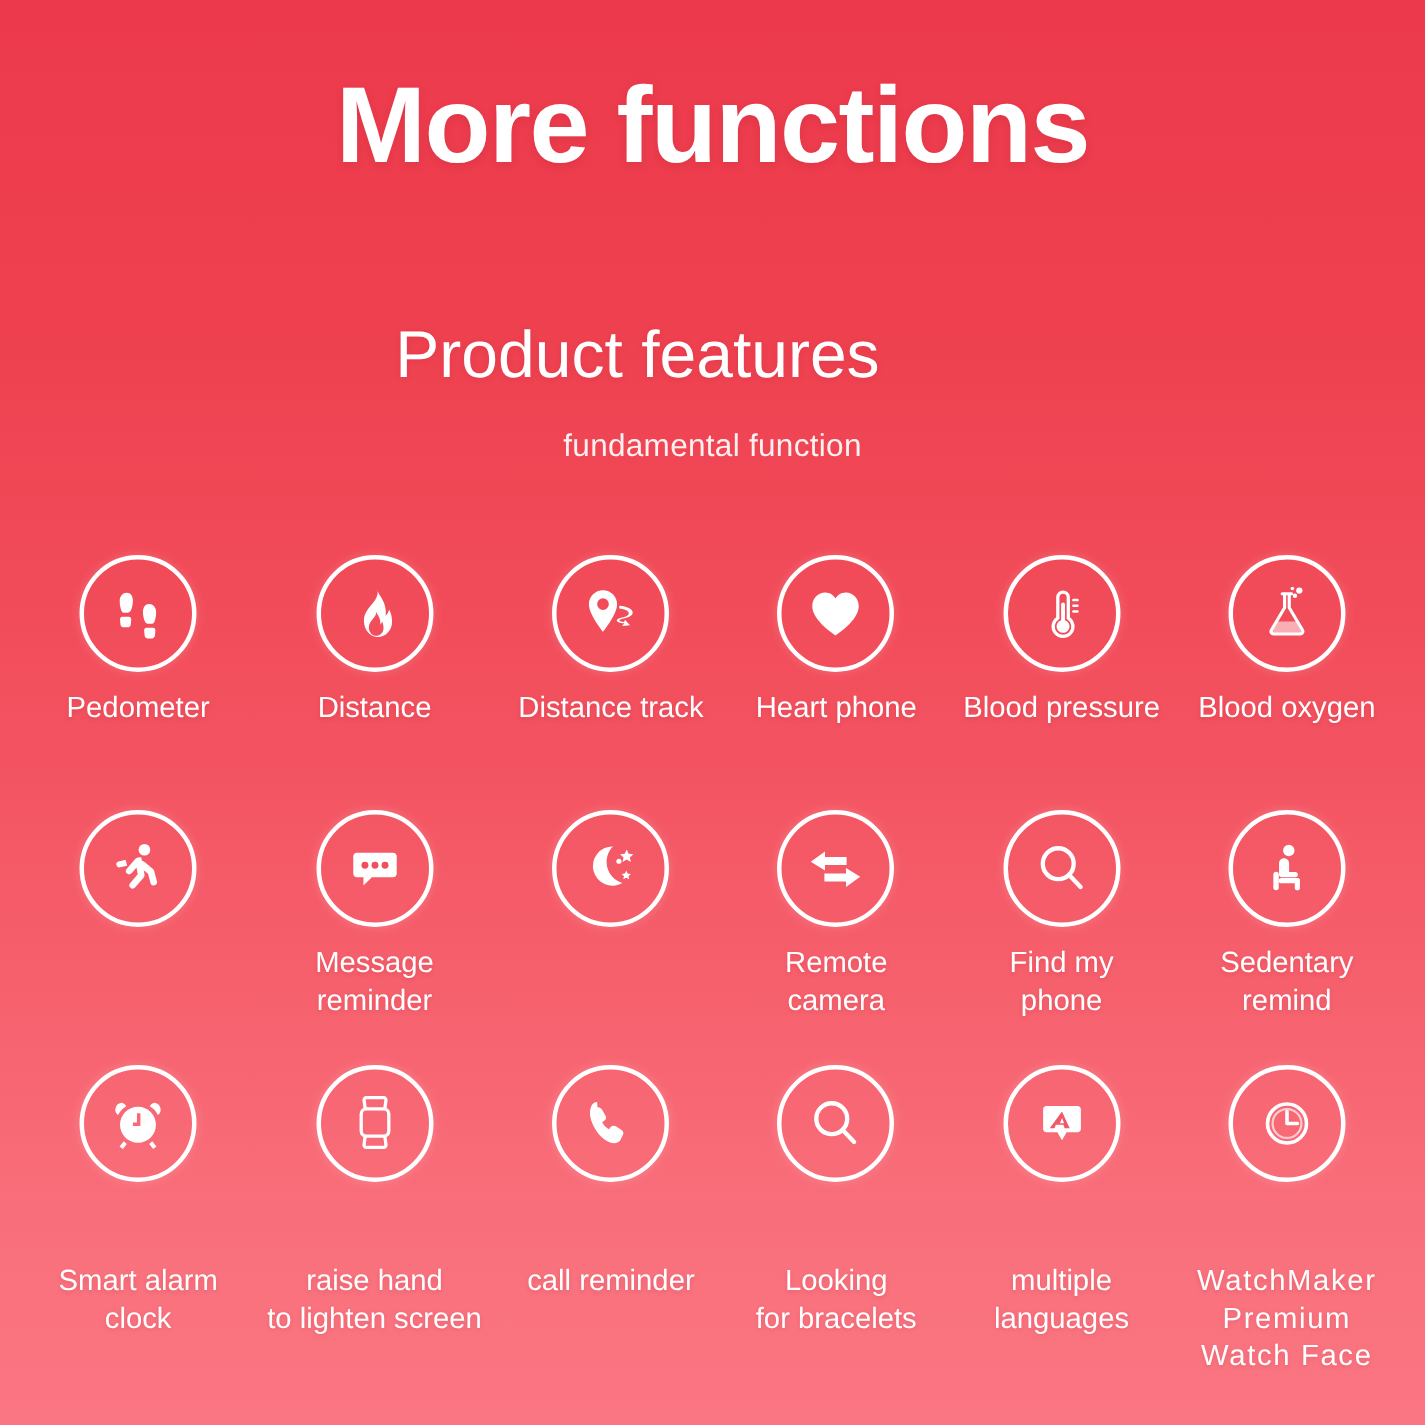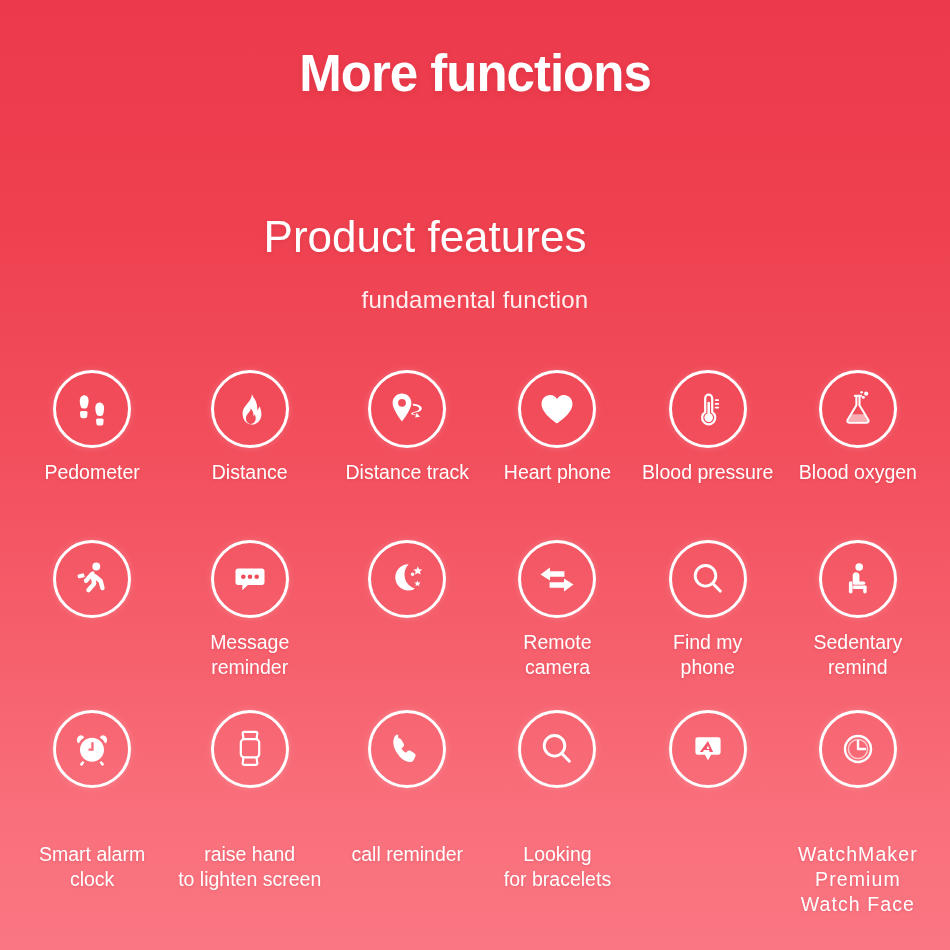--- a/index.html
+++ b/index.html
@@ -9,40 +9,40 @@
     background: linear-gradient(to bottom, #EC3A4C 0%, #EE404F 22%, #F24D5B 45%, #F65F6C 68%, #F9717D 88%, #FA7682 100%);
     color:#ffffff;
     overflow:hidden;
     position:relative;
   }
 
   
   .hero-title{
     position:absolute; top:48px; left:0; width:950px;
     text-align:center;
-    font-size:51px;
+    font-size:72px;
     font-weight:bold;
     letter-spacing:-1px;
     line-height:1;
     color:#ffffff;
     text-shadow:0 2px 6px rgba(160,20,35,.18);
   }
   .section-title{
     position:absolute; top:215px; left:0; width:850px;
     text-align:center;
     font-size:44px;
     font-weight:normal;
     line-height:1;
     color:#ffffff;
     text-shadow:0 1px 4px rgba(160,20,35,.16);
   }
   .section-sub{
     position:absolute; top:286px; left:0; width:950px;
     text-align:center;
-    font-size:24px;
+    font-size:21px;
     font-weight:normal;
     color:#fdf0f1;
     letter-spacing:.2px;
   }
 
   
   .grid{
     position:absolute;
     left:17px; top:370px;
     width:916px;
@@ -284,20 +284,22 @@
 for bracelets</div>
     </div>
 
     <div class="cell">
       <div class="icon-circle">
         <svg width="44" height="44" viewBox="0 0 44 44" fill="#fff">
           <path d="M11.6 10.3h20.8c1.2 0 2.2 1 2.2 2.2v13.1c0 1.2-1 2.2-2.2 2.2h-7.3l-3.1 5.4-3.1-5.4h-7.3c-1.2 0-2.2-1-2.2-2.2V12.5c0-1.2 1-2.2 2.2-2.2z"></path>
           <path d="M22.0 14.0l5.1 11.1h-3.3l-.9-2.2h-5.0l-.9 2.2h-3.2zm0 4.4l-1.4 3.5h2.8z" fill="#F5576A"></path>
         </svg>
       </div>
+      <div class="cell-label">multiple
+languages</div>
     </div>
 
     <div class="cell">
       <div class="icon-circle">
         <svg width="46" height="46" viewBox="0 0 46 46" fill="none" stroke="#fff">
           <circle cx="23" cy="23" r="13.0" stroke-width="2.4"></circle>
           <circle cx="23" cy="23" r="9.6" stroke-width="1.5" opacity=".65"></circle>
           <path d="M23 15.0V23h7.0" stroke-width="2.4" stroke-linecap="round" stroke-linejoin="round"></path>
         </svg>
       </div>

